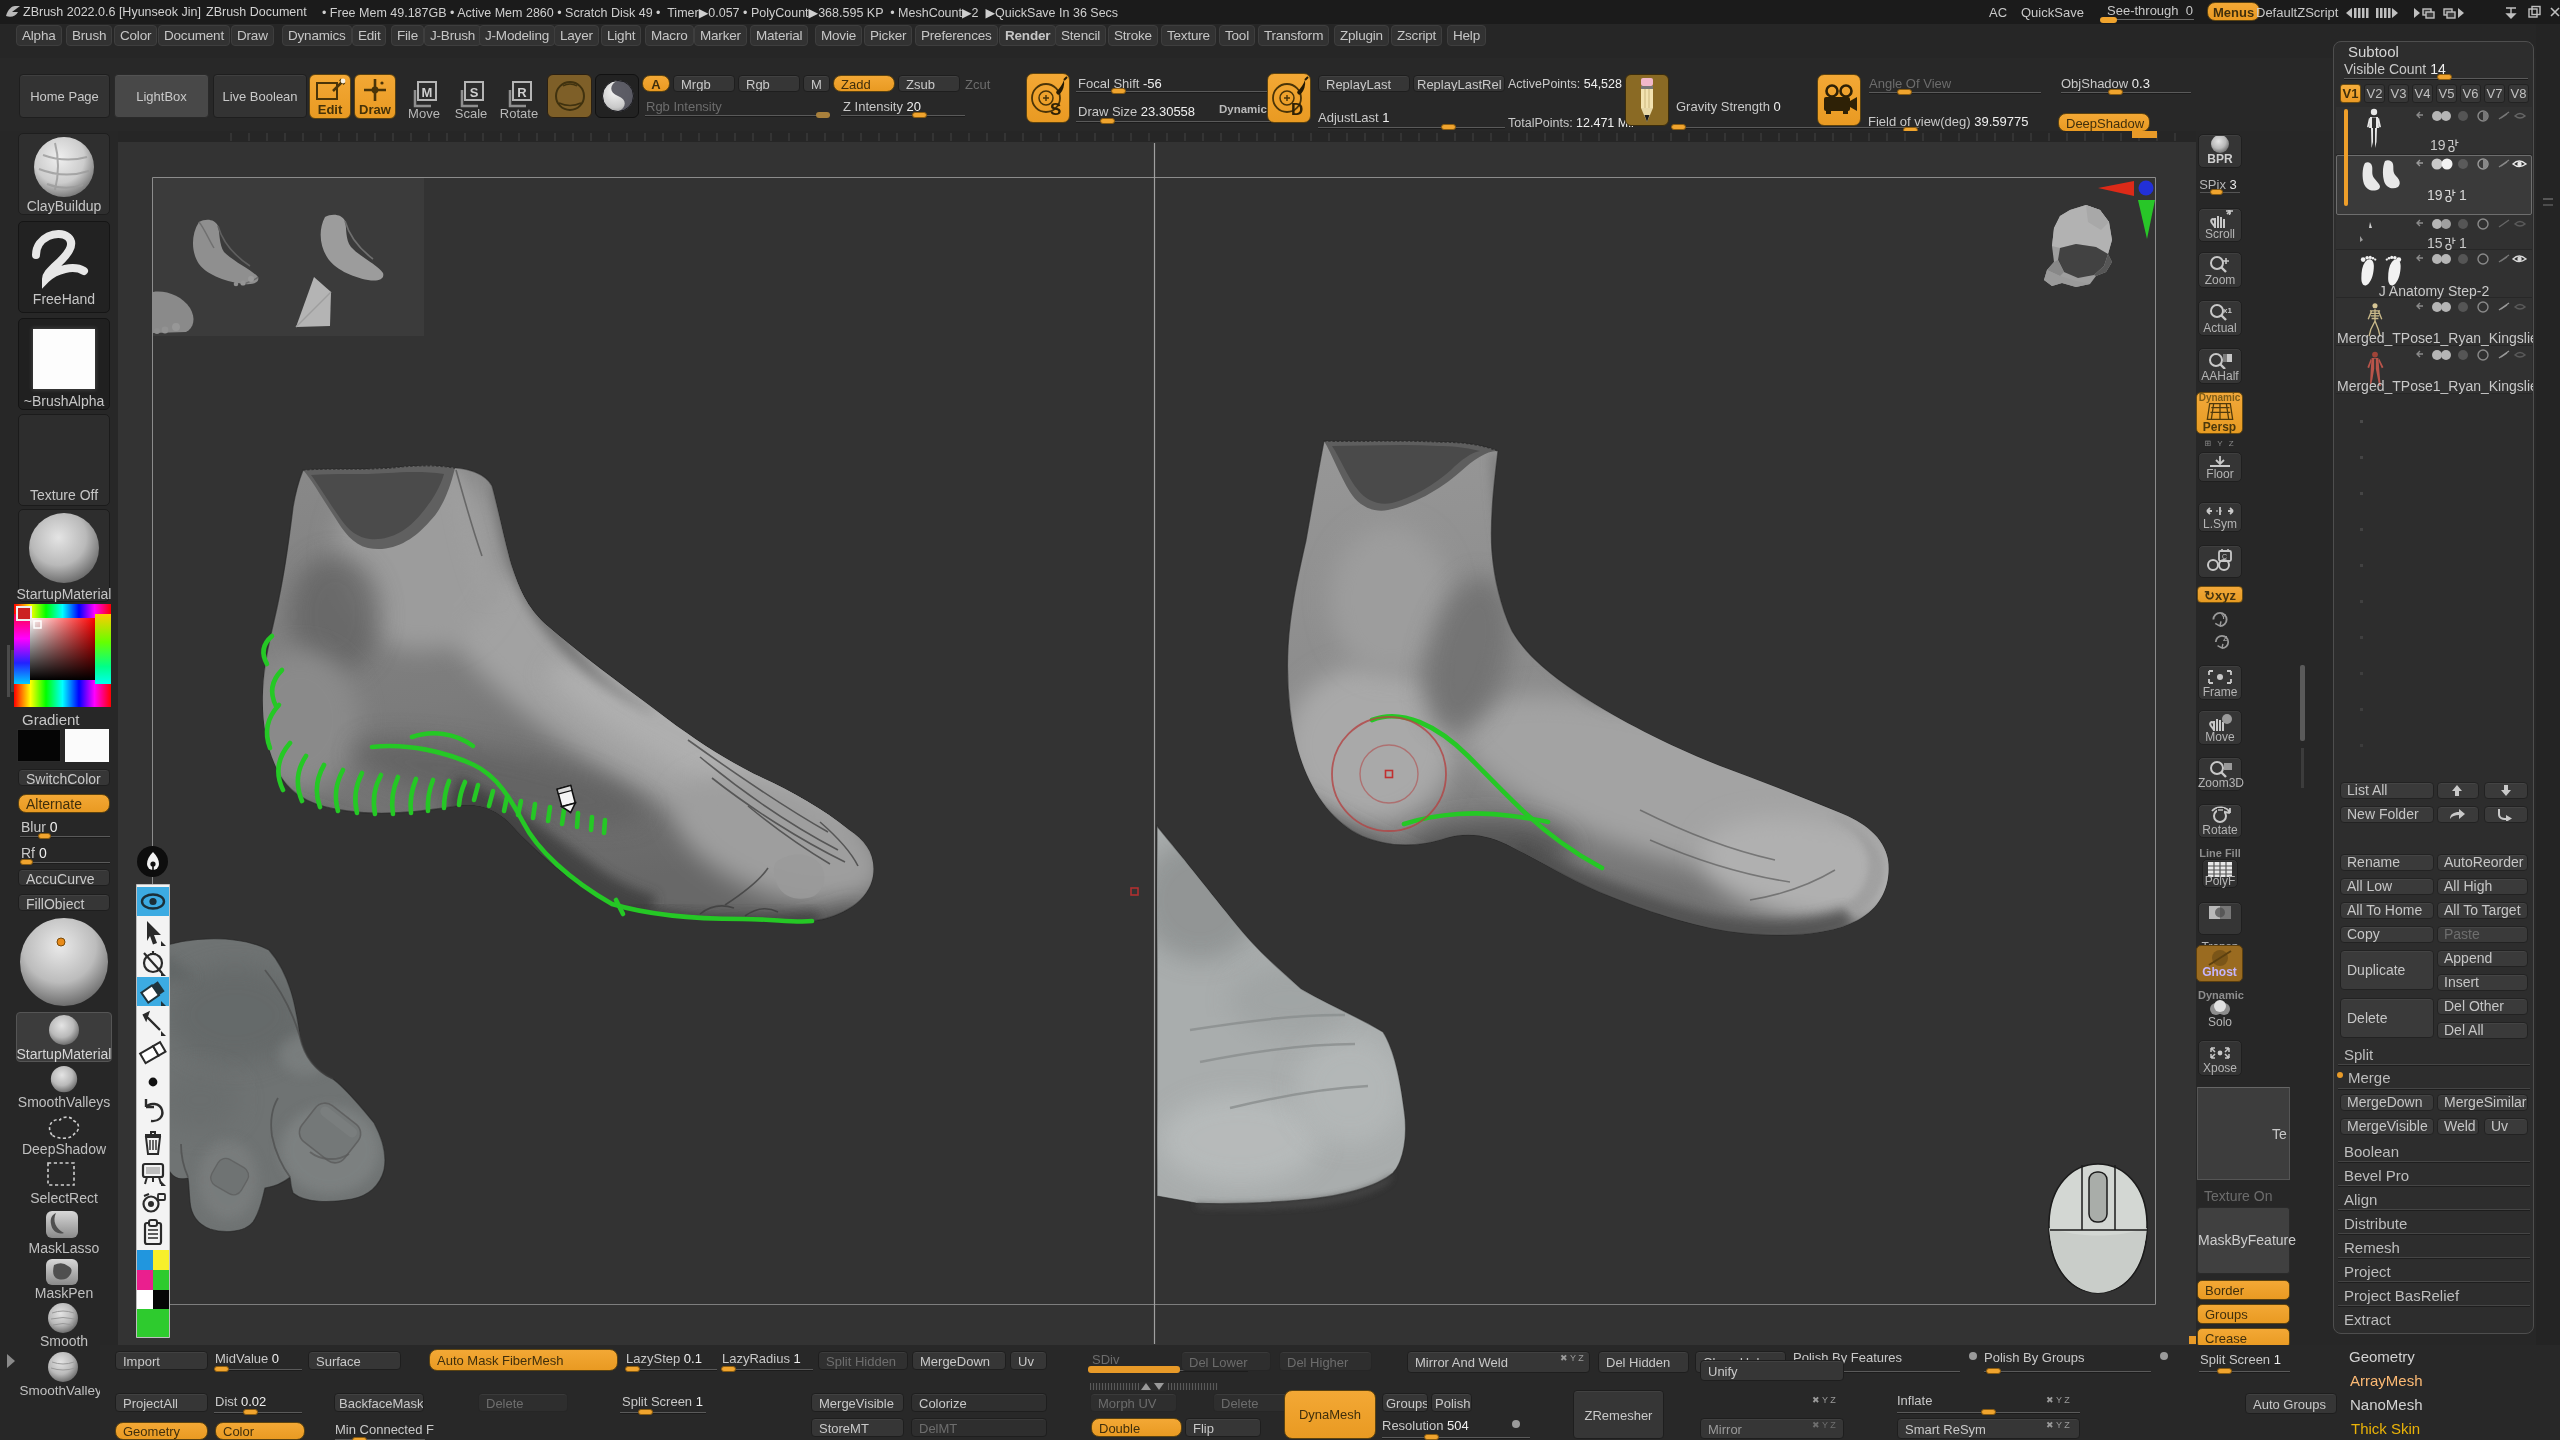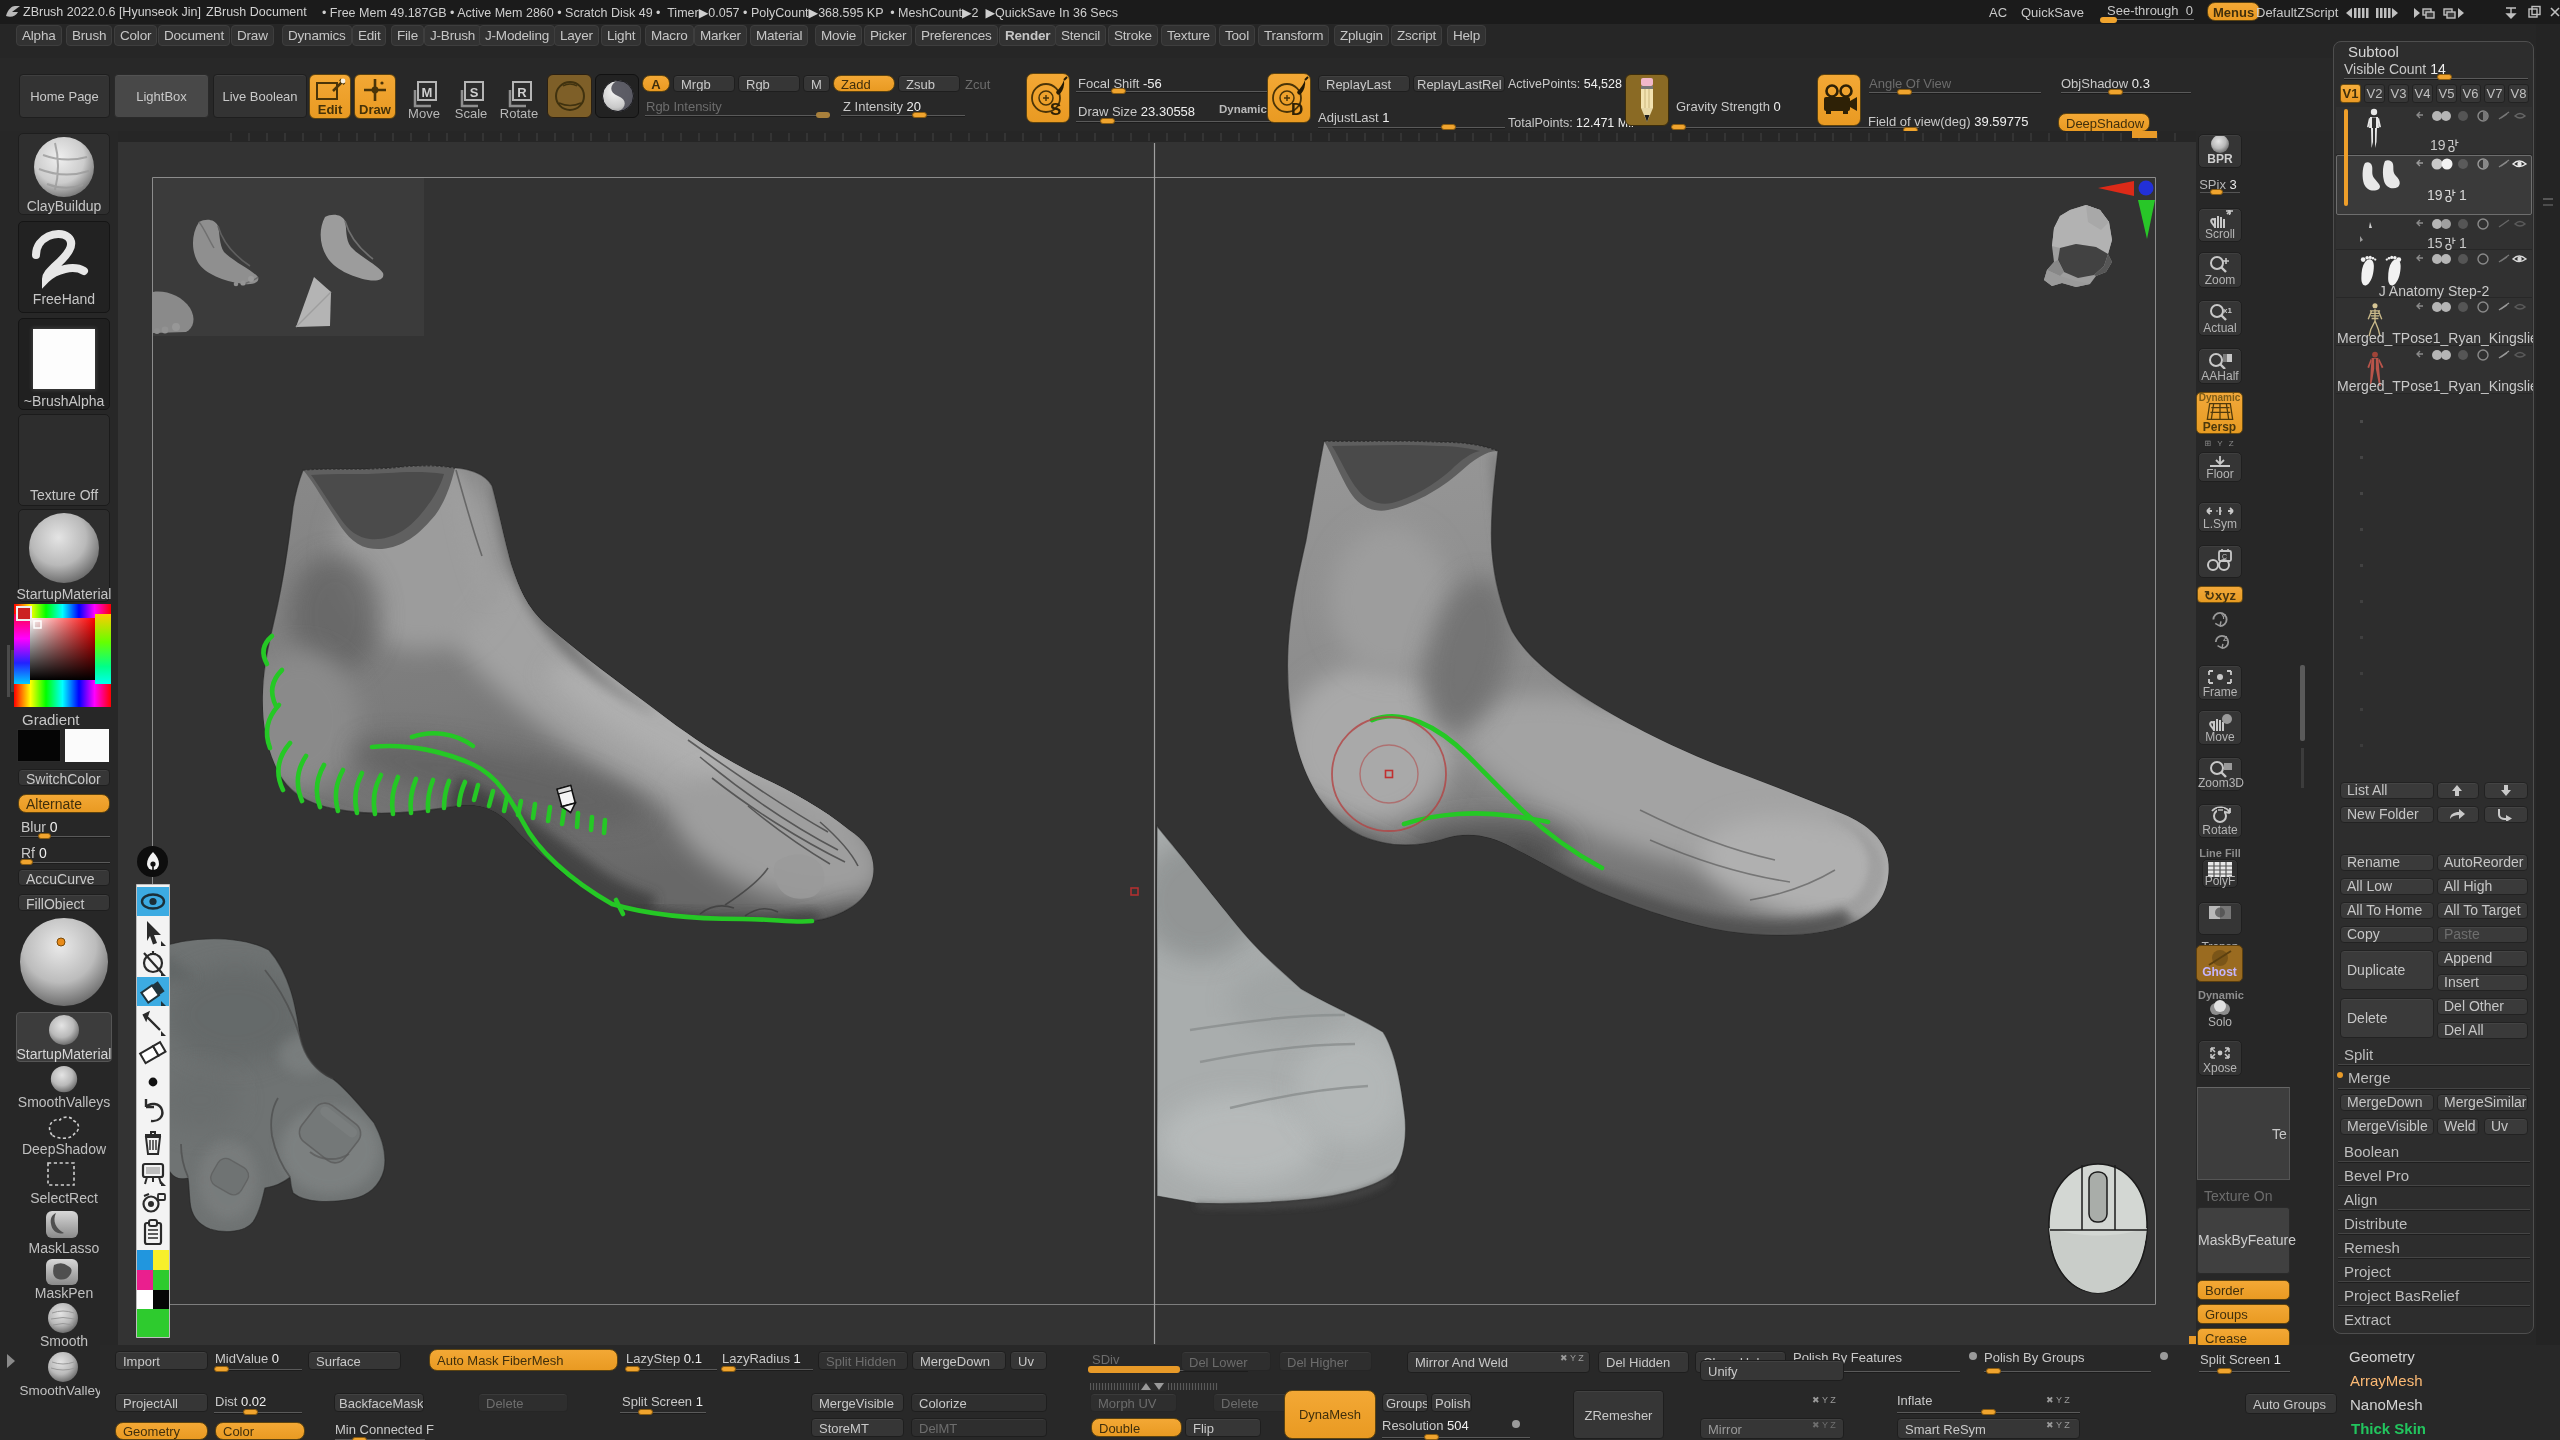--- a/index.html
+++ b/index.html
@@ -1133,21 +1133,21 @@
       <div class="shdrline" style="left:2338px;top:1257px;width:192px;"></div>
     <div class="shdr" style="left:2344px;top:1263px;">Project</div>
       <div class="shdrline" style="left:2338px;top:1281px;width:192px;"></div>
     <div class="shdr" style="left:2344px;top:1287px;">Project BasRelief</div>
       <div class="shdrline" style="left:2338px;top:1305px;width:192px;"></div>
     <div class="shdr" style="left:2344px;top:1311px;">Extract</div>
 
     <div class="shdr" style="left:2349px;top:1348px;color:#d2d2d2;z-index:3;">Geometry</div>
     <div class="shdr" style="left:2350px;top:1372px;color:#fdba74;z-index:3;">ArrayMesh</div>
     <div class="shdr" style="left:2350px;top:1396px;color:#d2d2d2;z-index:3;">NanoMesh</div>
-    <div class="shdr" style="left:2351px;top:1420px;color:#22c55e;z-index:3;font-weight:bold;">Thick Skin</div>
+    <div class="shdr" style="left:2351px;top:1420px;color:#eab308;z-index:3;">Thick Skin</div>
 
     <div class="abs" style="left:2536px;top:24px;width:24px;height:1416px;background:#242424;"></div>
     <div class="abs" style="left:2543px;top:198px;width:10px;height:2px;background:#565656;"></div>
     <div class="abs" style="left:2543px;top:204px;width:10px;height:2px;background:#4c4c4c;"></div>
   </div>
 
   <div class="abs" style="left:100px;top:1345px;width:2460px;height:95px;background:#282828;"></div>
   <div id="bottomrows">
 
     <div class="btn" style="left:115px;top:1351px;width:93px;height:19px;line-height:18px;">Import</div>

